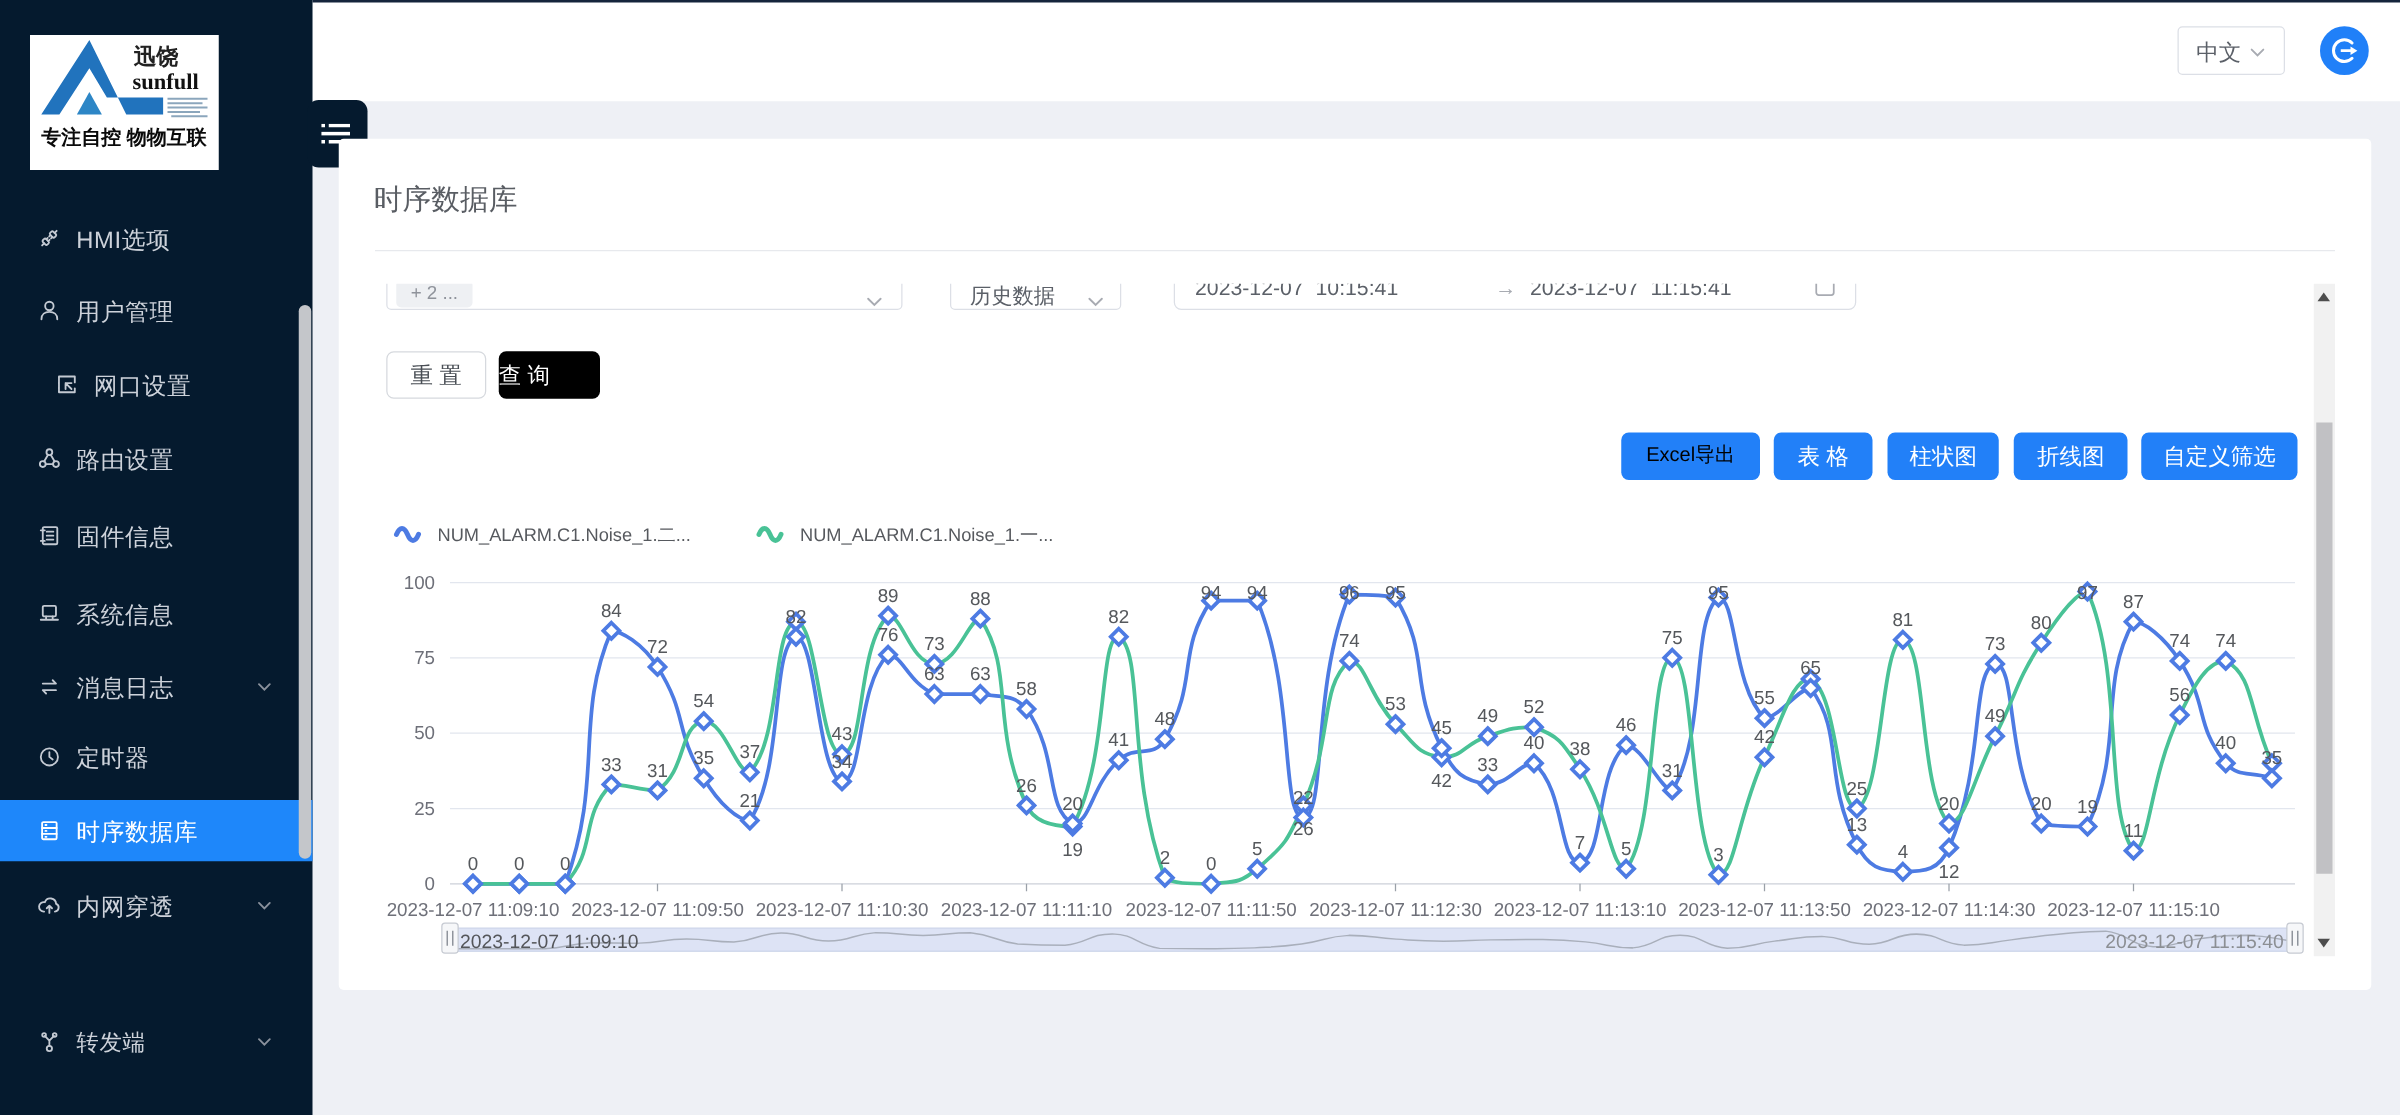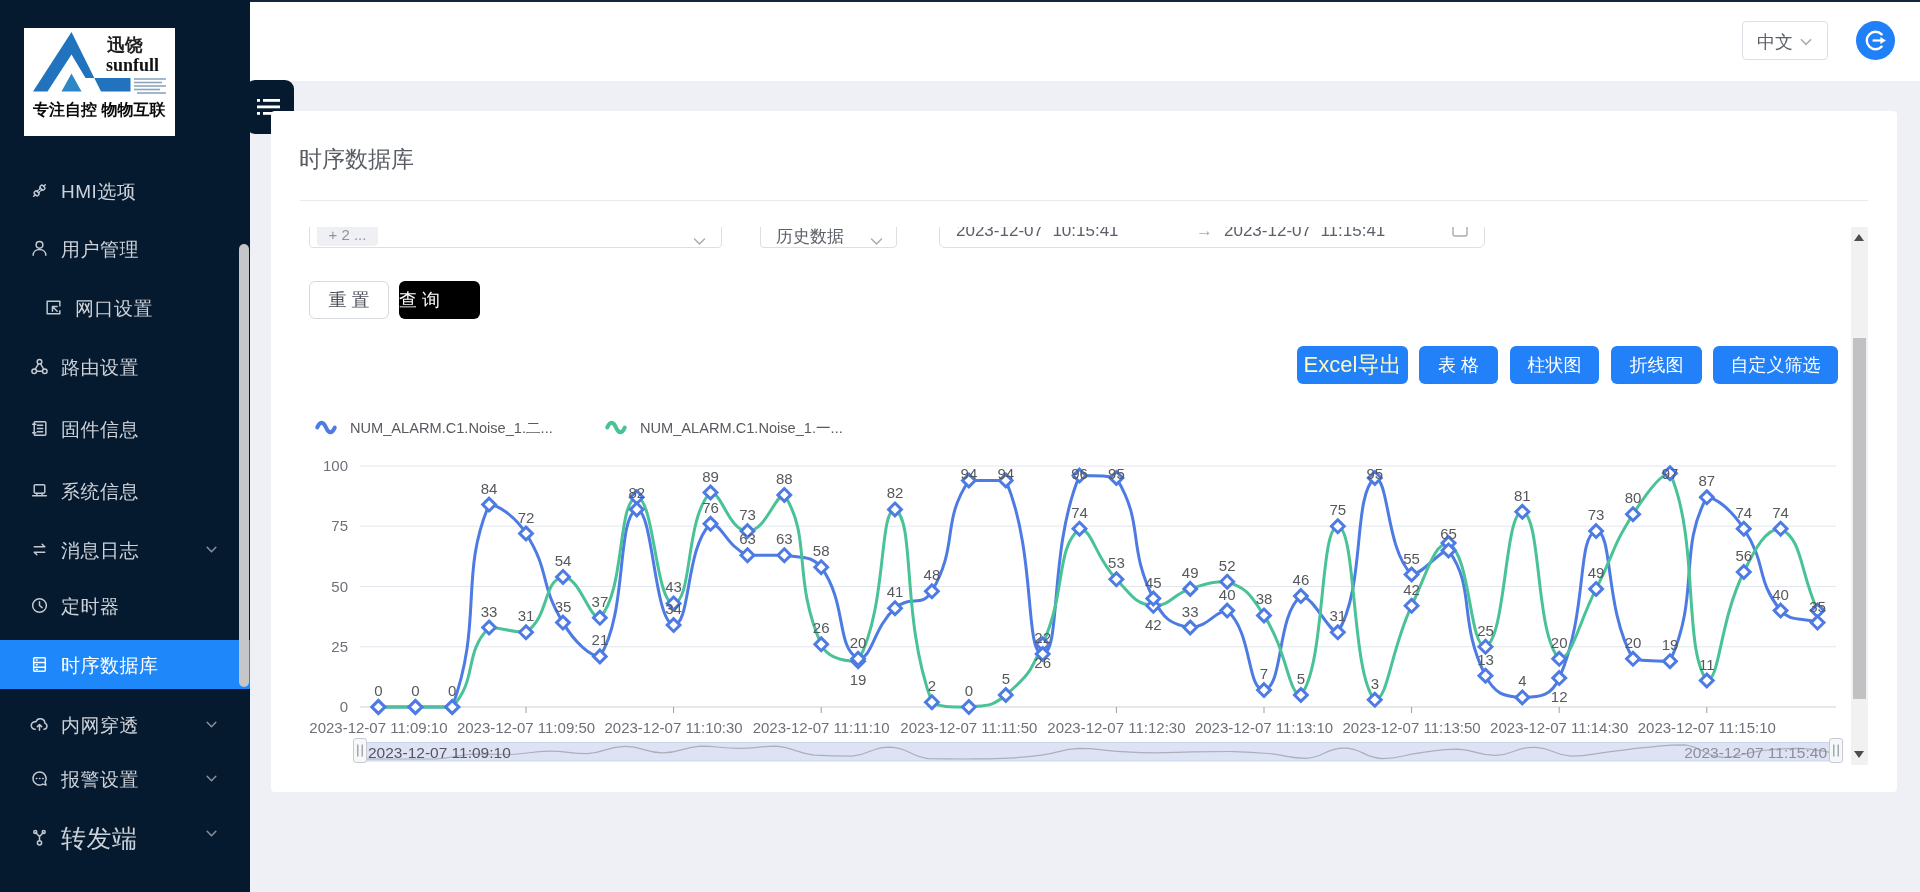--- a/index.html
+++ b/index.html
@@ -103,31 +103,21 @@
     <div style="position:absolute;left:0;top:700px;width:250px;height:49px;color:#cdd2da;font-size:19px;">
       <span style="position:absolute;left:30px;top:15px"><svg width="19" height="19" viewBox="0 0 18 18" fill="none" stroke="#c3c9d2" stroke-width="1.4" stroke-linecap="round" stroke-linejoin="round">
           <path d="M5 13.5 a3.6 3.6 0 1 1 .6-7.1 a4.4 4.4 0 0 1 8.5 1.3 a3 3 0 0 1 -.9 5.8"></path>
           <path d="M9 14.5 V9.5 M7 11 l2-2 2 2"></path>
         </svg></span>
       <span style="position:absolute;left:61px;top:13px;letter-spacing:.5px">内网穿透</span>
       <svg width="13" height="13" viewBox="0 0 12 12" style="position:absolute;right:32px;top:18px">
         <path d="M2 4 L6 8 L10 4" stroke="#8a919c" stroke-width="1.4" fill="none" stroke-linecap="round"></path>
       </svg>
     </div>
-    <div style="position:absolute;left:0;top:754px;width:250px;height:49px;color:#cdd2da;font-size:19px;">
-      <span style="position:absolute;left:30px;top:15px"><svg width="19" height="19" viewBox="0 0 18 18" fill="none" stroke="#c3c9d2" stroke-width="1.4" stroke-linecap="round" stroke-linejoin="round">
-          <path d="M9 2.8 a6.2 6.2 0 1 0 3.2 11.5 l3 .9 -.9-3 a6.2 6.2 0 0 0 -5.3-9.4"></path>
-          <path d="M6 9 h.5 M9 9 h.5 M12 9 h.5"></path>
-        </svg></span>
-      <span style="position:absolute;left:61px;top:13px;letter-spacing:.5px">报警设置</span>
-      <svg width="13" height="13" viewBox="0 0 12 12" style="position:absolute;right:32px;top:18px">
-        <path d="M2 4 L6 8 L10 4" stroke="#8a919c" stroke-width="1.4" fill="none" stroke-linecap="round"></path>
-      </svg>
-    </div>
-    <div style="position:absolute;left:0;top:809px;width:250px;height:49px;color:#cdd2da;font-size:25px;">
+    <div style="position:absolute;left:0;top:809px;width:250px;height:49px;color:#cdd2da;font-size:18px;">
       <span style="position:absolute;left:30px;top:15px"><svg width="19" height="19" viewBox="0 0 18 18" fill="none" stroke="#c3c9d2" stroke-width="1.4" stroke-linecap="round" stroke-linejoin="round">
           <circle cx="9" cy="14" r="2"></circle>
           <path d="M9 12 V8 M9 8 L5.5 4.5 M9 8 l3.5-3.5"></path>
           <circle cx="5" cy="3.8" r="1.4"></circle>
           <circle cx="13" cy="3.8" r="1.4"></circle>
         </svg></span>
       <span style="position:absolute;left:61px;top:13px;letter-spacing:.5px">转发端</span>
       <svg width="13" height="13" viewBox="0 0 12 12" style="position:absolute;right:32px;top:18px">
         <path d="M2 4 L6 8 L10 4" stroke="#8a919c" stroke-width="1.4" fill="none" stroke-linecap="round"></path>
       </svg>
@@ -164,21 +154,21 @@
       <div style="position:absolute;left:639px;top:-19px;width:546px;height:40px;border:1px solid #dcdfe6;border-radius:6px;background:#fff;color:#5b6068;font-size:17px">
         <div style="position:absolute;left:16px;top:12px">2023-12-07&nbsp;&nbsp;10:15:41</div>
         <div style="position:absolute;left:256px;top:12px;color:#a8abb2">→</div>
         <div style="position:absolute;left:284px;top:12px">2023-12-07&nbsp;&nbsp;11:15:41</div>
         <svg width="16" height="15" viewBox="0 0 16 15" style="position:absolute;right:16px;top:13px" fill="none" stroke="#a8abb2" stroke-width="1.4">
           <rect x="1" y="1" width="14" height="13" rx="2"></rect>
         </svg>
       </div>
       <div style="position:absolute;left:9px;top:54px;width:80px;height:38px;border:1px solid #d6d9de;border-radius:6px;background:#fff;color:#494e55;font-size:18px;text-align:center;line-height:36px">重 置</div>
       <div style="position:absolute;left:99px;top:54px;width:81px;height:38px;border-radius:6px;background:#000000;color:#fff;font-size:18px;text-align:left;line-height:38px">查 询</div>
-      <div style="position:absolute;left:997px;top:119px;width:111px;height:38px;border-radius:6px;background:#2280f8;color:#fef9c3;font-size:22px;text-align:center;line-height:38px">Excel导出</div>
+      <div style="position:absolute;left:997px;top:119px;width:111px;height:38px;border-radius:6px;background:#2280f8;color:#000000;font-size:16px;text-align:center;line-height:38px">Excel导出</div>
       <div style="position:absolute;left:1119px;top:119px;width:79px;height:38px;border-radius:6px;background:#2280f8;color:#fff;font-size:18px;text-align:center;line-height:38px">表 格</div>
       <div style="position:absolute;left:1210px;top:119px;width:89px;height:38px;border-radius:6px;background:#2280f8;color:#fff;font-size:18px;text-align:center;line-height:38px">柱状图</div>
       <div style="position:absolute;left:1311px;top:119px;width:91px;height:38px;border-radius:6px;background:#2280f8;color:#fff;font-size:18px;text-align:center;line-height:38px">折线图</div>
       <div style="position:absolute;left:1413px;top:119px;width:125px;height:38px;border-radius:6px;background:#2280f8;color:#fff;font-size:18px;text-align:center;line-height:38px">自定义筛选</div>
       <svg width="1551" height="365" viewBox="0 0 1551 365" style="position:absolute;left:0;top:178px;font-family:'Liberation Sans',sans-serif">
         <path d="M17.2,22.5 c2.6,-6.4 6.2,-6.4 8.8,0 c2.6,6.4 6.2,6.4 8.8,0" stroke="#4d7be3" stroke-width="4" fill="none" stroke-linecap="round"></path>
         <text x="50" y="27.5" font-size="14.6" fill="#56595e">NUM_ALARM.C1.Noise_1.二...</text>
         <path d="M307.2,22.5 c2.6,-6.4 6.2,-6.4 8.8,0 c2.6,6.4 6.2,6.4 8.8,0" stroke="#49c296" stroke-width="4" fill="none" stroke-linecap="round"></path>
         <text x="340" y="27.5" font-size="14.6" fill="#56595e">NUM_ALARM.C1.Noise_1.一...</text>
         <line x1="60.0" y1="302.0" x2="1536.0" y2="302.0" stroke="#ccd0d9" stroke-width="1"></line>

